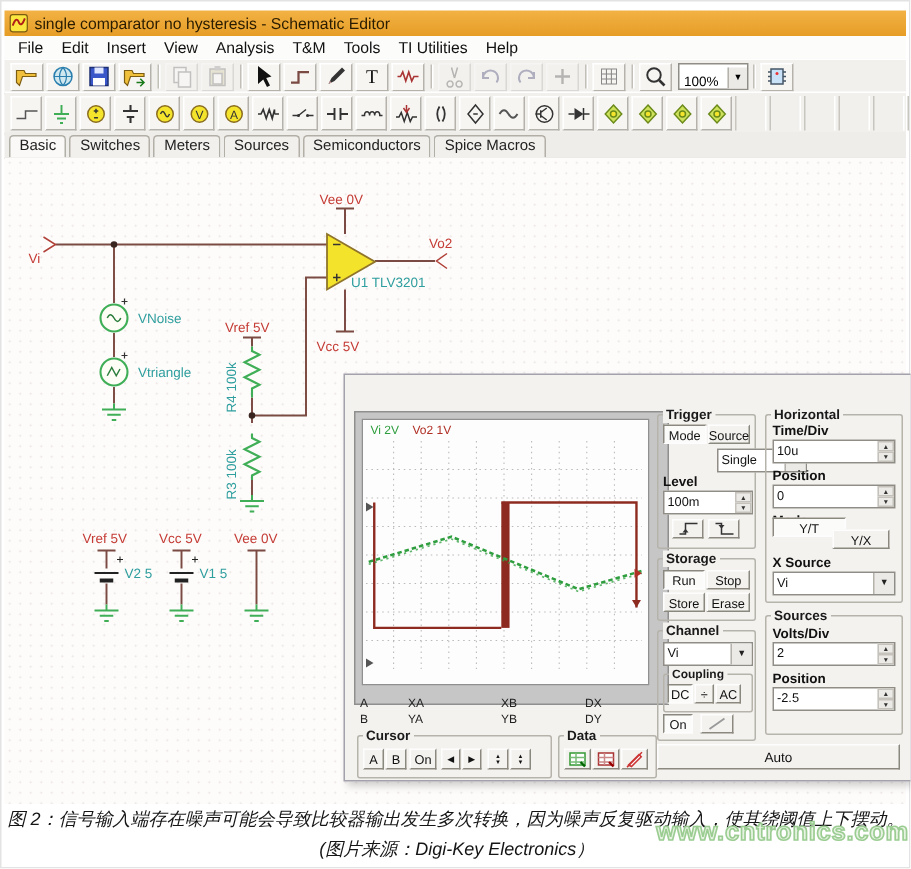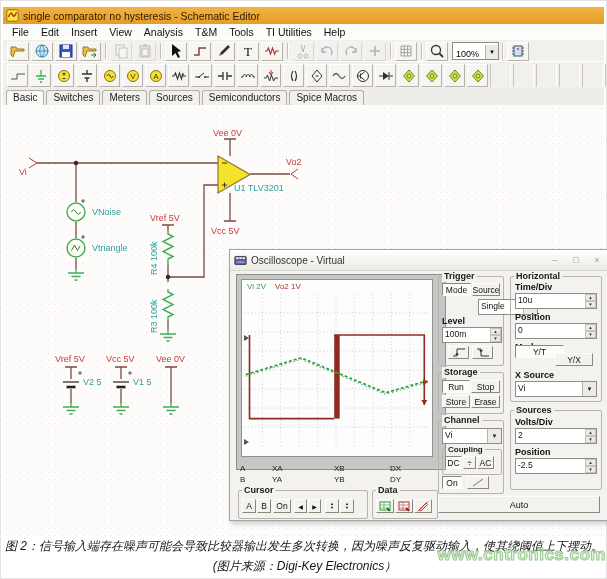--- a/index.html
+++ b/index.html
@@ -409,33 +409,20 @@
     <span class="netlab" style="left:283px;top:52px;">Vo2</span>
     <span class="partlab" style="left:231px;top:78px;">U1 TLV3201</span>
     <span class="netlab" style="left:52px;top:249px;">Vref 5V</span>
     <span class="netlab" style="left:103px;top:249px;">Vcc 5V</span>
     <span class="netlab" style="left:153px;top:249px;">Vee 0V</span>
     <span class="partlab" style="left:80px;top:272px;">V2 5</span>
     <span class="partlab" style="left:130px;top:272px;">V1 5</span>
   </div>
 
   <div id="scope">
-    <div class="sc-title">
-      <svg width="13" height="13" viewBox="0 0 16 16">
-          <rect x="1" y="3" width="14" height="10" rx="1" fill="#5a5aa8" stroke="#333"></rect>
-          <rect x="2.5" y="4" width="3" height="2" fill="#fff"></rect>
-          <rect x="6.5" y="4" width="3" height="2" fill="#fff"></rect>
-          <rect x="10.5" y="4" width="3" height="2" fill="#fff"></rect>
-          <path d="M3 10 h10" stroke="#cfe0ff"></path>
-        </svg>
-      <span class="t">Oscilloscope - Virtual</span>
-      <span class="winbtn">–</span>
-      <span class="winbtn">□</span>
-      <span class="winbtn">×</span>
-    </div>
 
     <div class="bezel">
       <div class="crt">
         <div class="trlabels">
           <span style="color:#2e9e3e;">Vi 2V</span>
           <span style="color:#b03026;">Vo2 1V</span>
         </div>
         <svg id="scope-svg" width="184" height="152" viewBox="0 0 184 152" style="position:absolute;left:2px;top:14px;">
             <line x1="18.4" y1="0" x2="18.4" y2="152" stroke="#b9b9b9" stroke-width=".7" stroke-dasharray="1 2.6"></line>
             <line x1="36.8" y1="0" x2="36.8" y2="152" stroke="#b9b9b9" stroke-width=".7" stroke-dasharray="1 2.6"></line>

